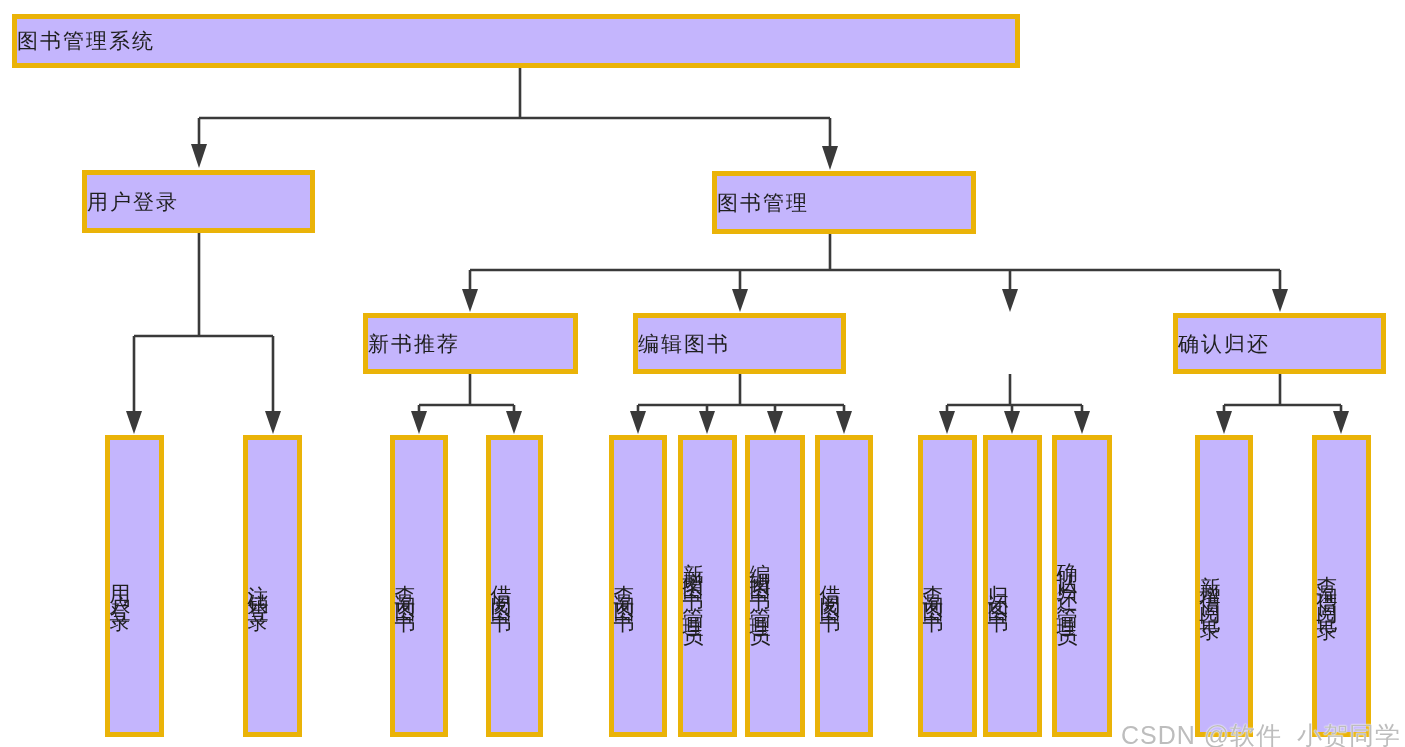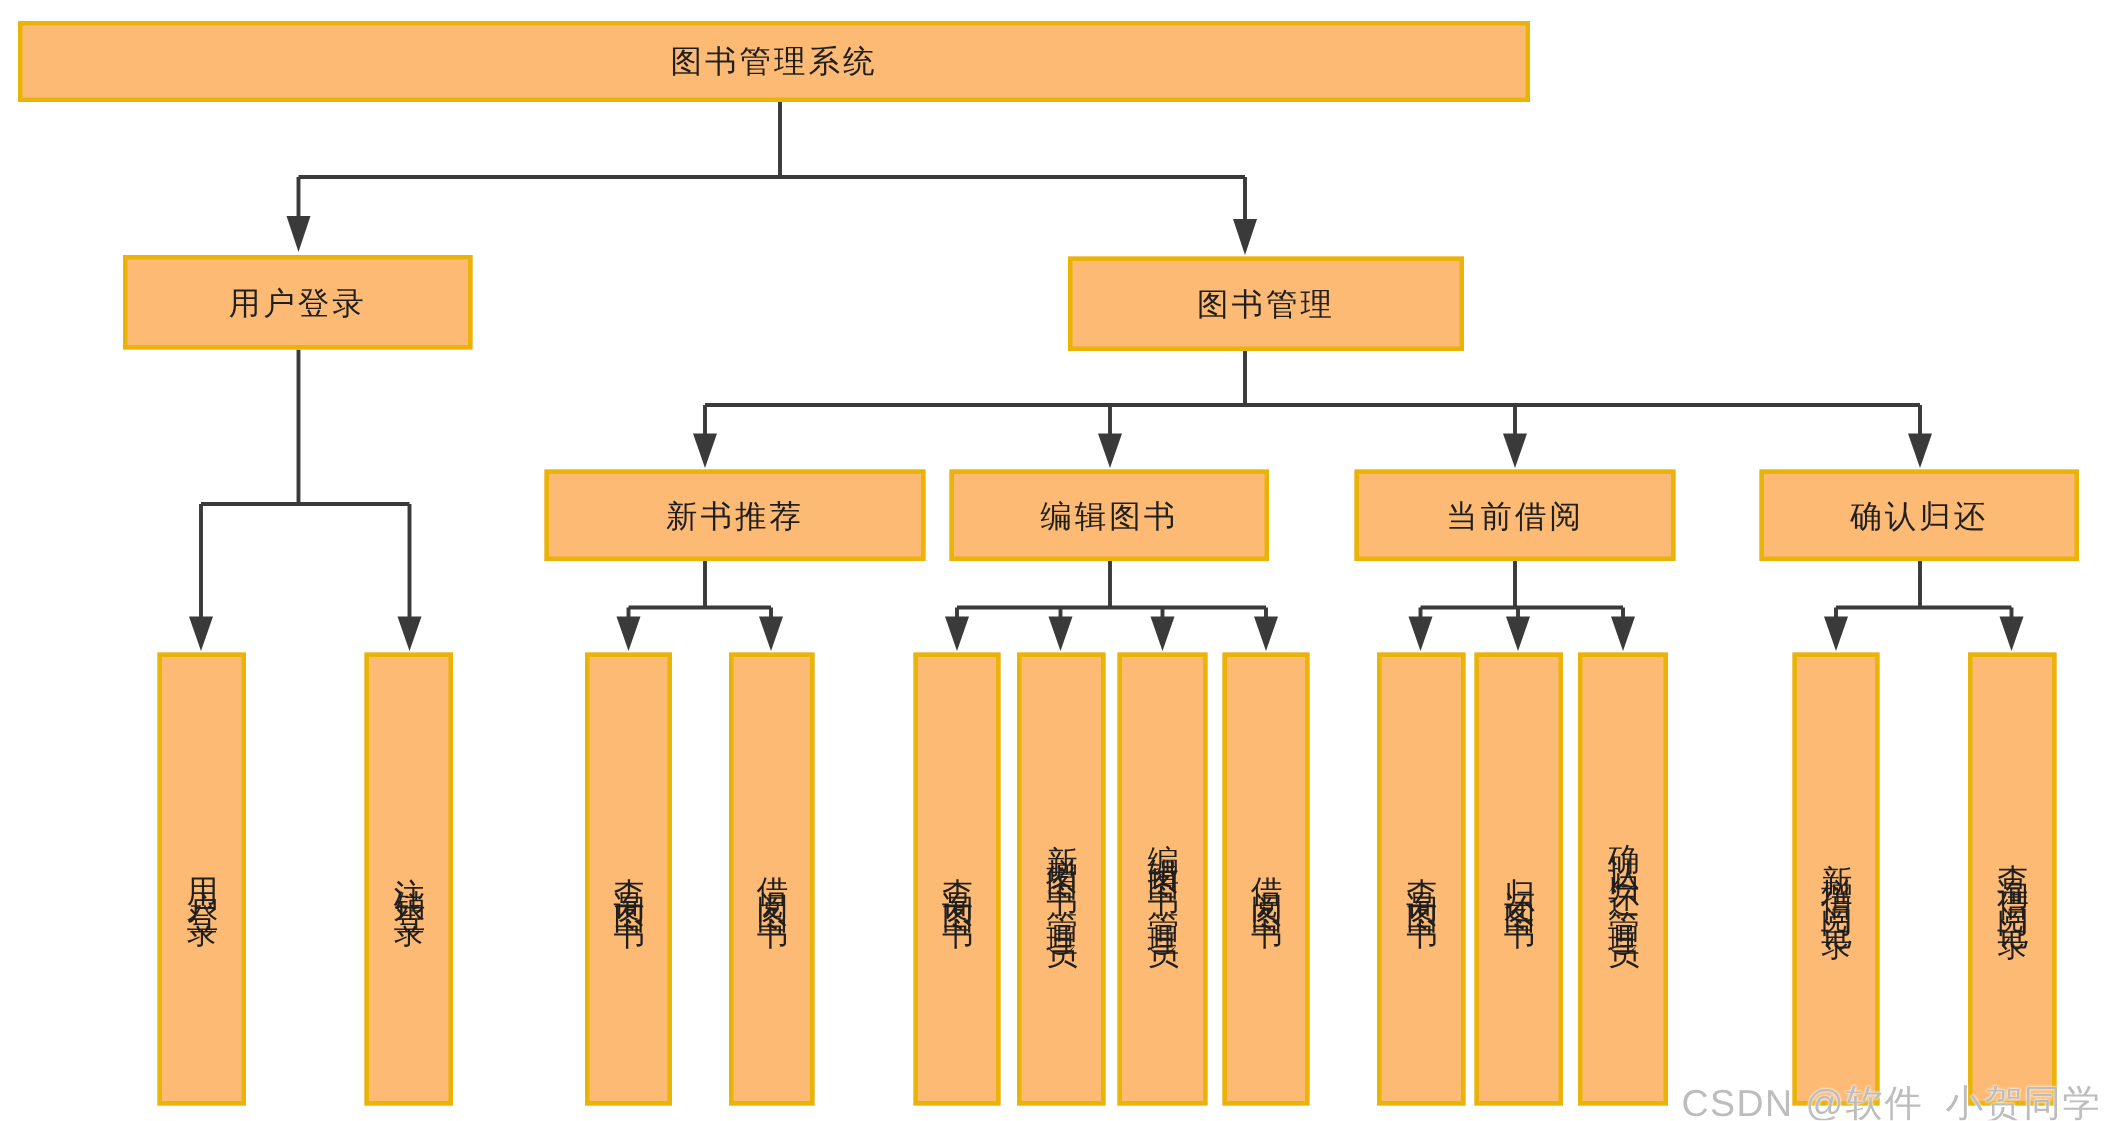--- a/index.html
+++ b/index.html
@@ -13,25 +13,24 @@
     overflow: hidden;
   }
   .connectors {
     position: absolute;
     left: 0; top: 0;
     width: 1405px; height: 747px;
   }
   .hbox, .vbox {
     position: absolute;
     box-sizing: border-box;
-    border: 3px solid #eab308;
-    background: #fdba74;
+    border: 5px solid #eab308;
+    background: #c4b5fd;
     display: flex;
     align-items: center;
-    justify-content: center;
   }
   .hbox .lbl {
     font-size: 21px;
     letter-spacing: 2px;
     white-space: nowrap;
   }
   .vbox .vlbl {
     writing-mode: vertical-rl;
     text-orientation: mixed;
     font-size: 21px;
@@ -106,28 +105,25 @@
     <span class="lbl">图书管理系统</span>
   </div>
 
   <div class="hbox" style="left:82px; top:170px; width:233px; height:63px">
     <span class="lbl">用户登录</span>
   </div>
   <div class="hbox" style="left:712px; top:171px; width:264px; height:63px">
     <span class="lbl">图书管理</span>
   </div>
 
-  <div class="hbox" style="left:363px; top:313px; width:254px; height:61px">
+  <div class="hbox" style="left:363px; top:313px; width:215px; height:61px">
     <span class="lbl">新书推荐</span>
   </div>
   <div class="hbox" style="left:633px; top:313px; width:213px; height:61px">
     <span class="lbl">编辑图书</span>
-  </div>
-  <div class="hbox" style="left:903px; top:313px; width:214px; height:61px">
-    <span class="lbl">当前借阅</span>
   </div>
   <div class="hbox" style="left:1173px; top:313px; width:213px; height:61px">
     <span class="lbl">确认归还</span>
   </div>
 
   <div class="vbox" style="left:105px; top:435px; width:59px; height:302px">
     <span class="vlbl">用户登录</span>
   </div>
   <div class="vbox" style="left:243px; top:435px; width:59px; height:302px">
     <span class="vlbl">注销登录</span>

